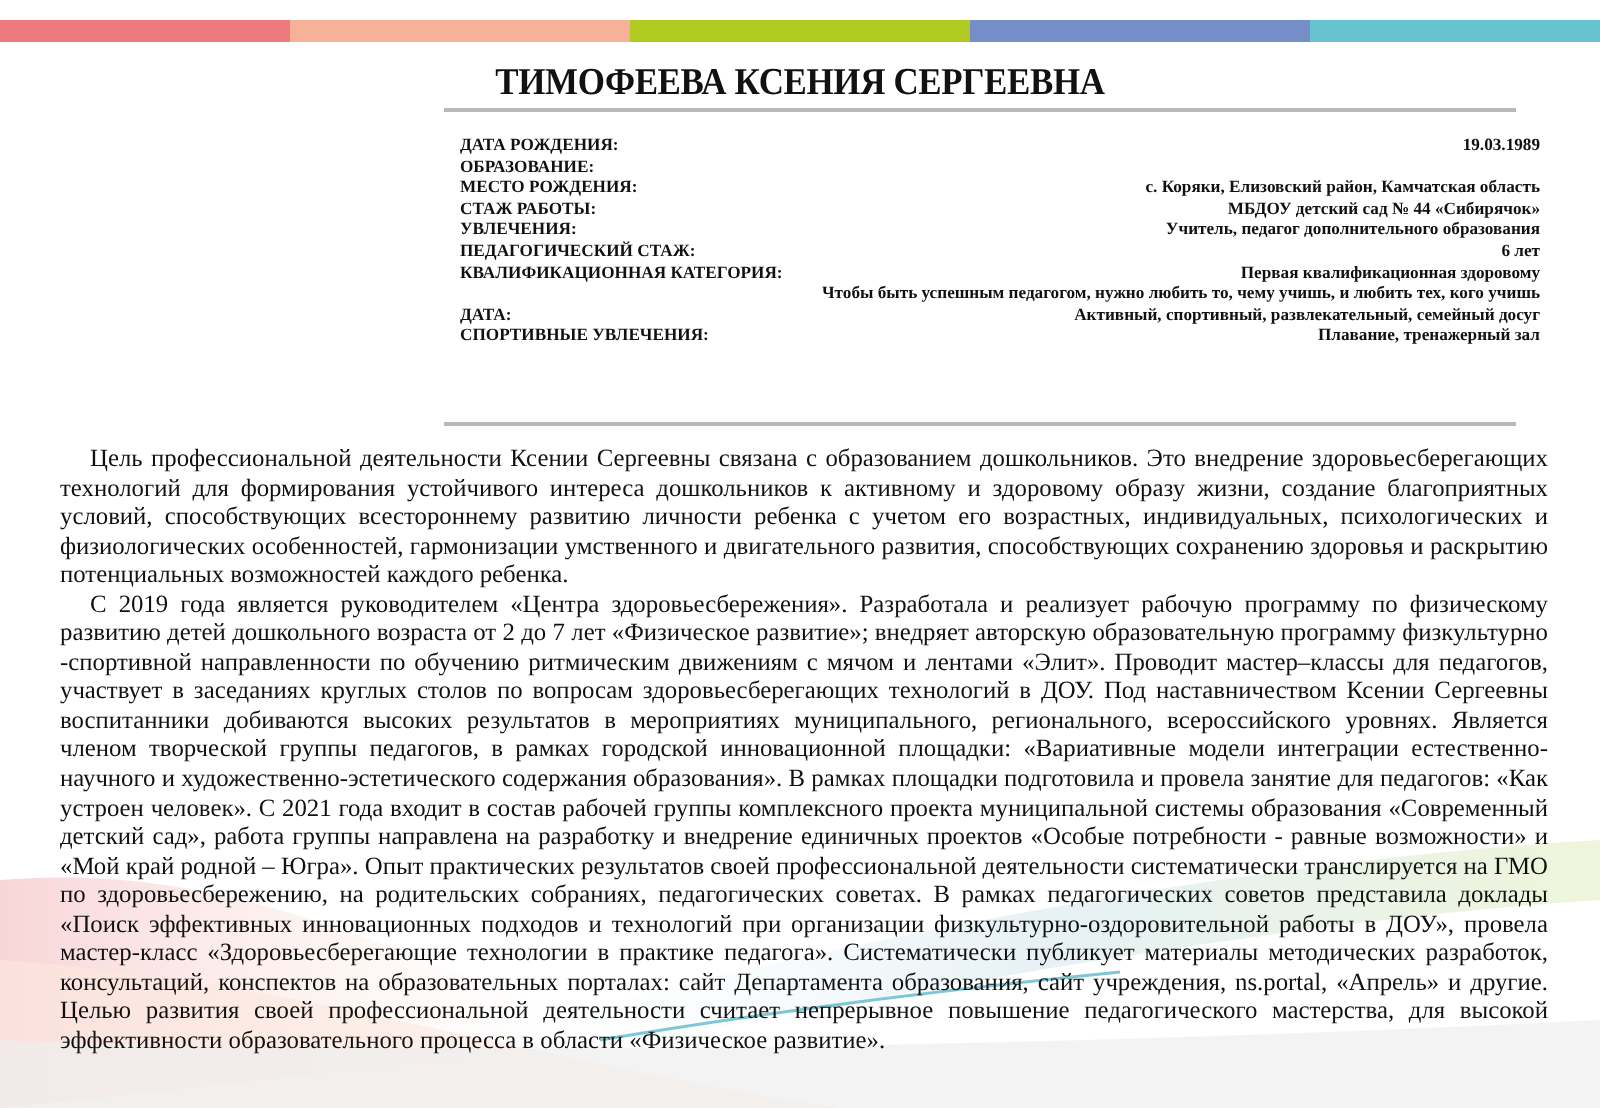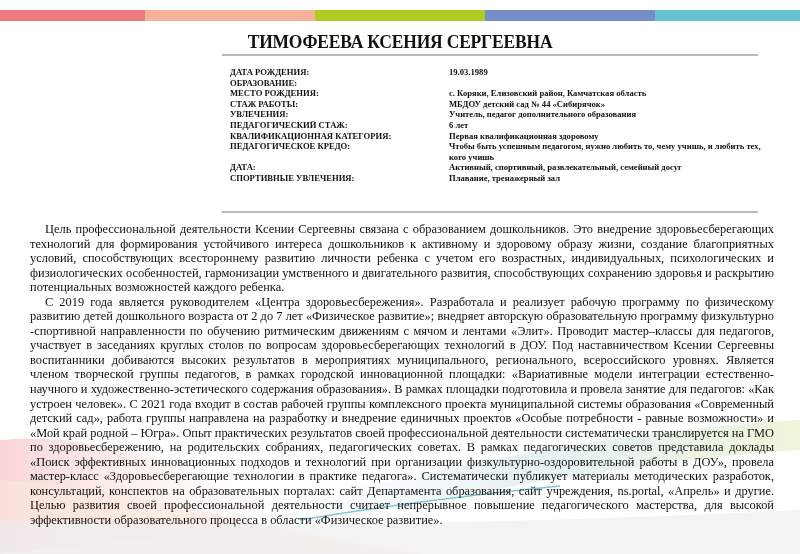--- a/index.html
+++ b/index.html
@@ -17,23 +17,23 @@
   .title {
     position: absolute; top: 31px; left: 0; width: 800px; text-align: center; z-index: 1;
     font-family: "Liberation Serif", serif; font-weight: bold; font-size: 19px;
     letter-spacing: -0.2px; transform: scaleX(0.92); transform-origin: 50% 50%;
   }
   .rule { position: absolute; left: 222px; width: 536px; height: 2px; background: #b9b9b9; z-index: 1; }
   .rule.top { top: 54px; }
   .rule.bottom { top: 211px; }
   .info { position: absolute; left: 230px; top: 67px; width: 560px; z-index: 1;
     font-family: "Liberation Serif", serif; font-weight: bold; font-size: 8.6px; line-height: 10.6px; }
-  .info-row { display: flex; gap: 24px; }
+  .info-row { display: flex; }
   .info-label { width: 195px; flex: 0 0 195px; }
-  .info-value { flex: 1; padding-right: 20px; }
+  .info-value { flex: 1; padding-right: 20px; text-align: right; }
   .body-text { position: absolute; left: 30px; top: 222px; width: 744px; z-index: 1;
     font-family: Liberation Serif, serif; font-size: 12.4px; line-height: 14.55px; text-align: justify; }
   .body-text p { margin: 0; text-indent: 15px; }
 </style>
 </head>
 <body>
 
 <svg class="bg-swoosh" viewBox="0 0 800 554" preserveAspectRatio="none">
   <defs>
     <linearGradient id="g1" x1="0" y1="0" x2="1" y2="0">
@@ -88,21 +88,20 @@
   </div>
   <div class="info-row">
     <div class="info-label">ПЕДАГОГИЧЕСКИЙ СТАЖ:</div>
     <div class="info-value">6 лет</div>
   </div>
   <div class="info-row">
     <div class="info-label">КВАЛИФИКАЦИОННАЯ КАТЕГОРИЯ:</div>
     <div class="info-value">Первая  квалификационная здоровому</div>
   </div>
   <div class="info-row">
-    <div class="info-label">ПЕДАГОГИЧЕСКОЕ  КРЕДО:</div>
     <div class="info-value">Чтобы быть успешным педагогом, нужно любить то, чему учишь, и любить тех, кого учишь</div>
   </div>
   <div class="info-row">
     <div class="info-label">ДАТА:</div>
     <div class="info-value">Активный, спортивный, развлекательный, семейный досуг</div>
   </div>
   <div class="info-row">
     <div class="info-label">СПОРТИВНЫЕ УВЛЕЧЕНИЯ:</div>
     <div class="info-value">Плавание, тренажерный зал</div>
   </div>

